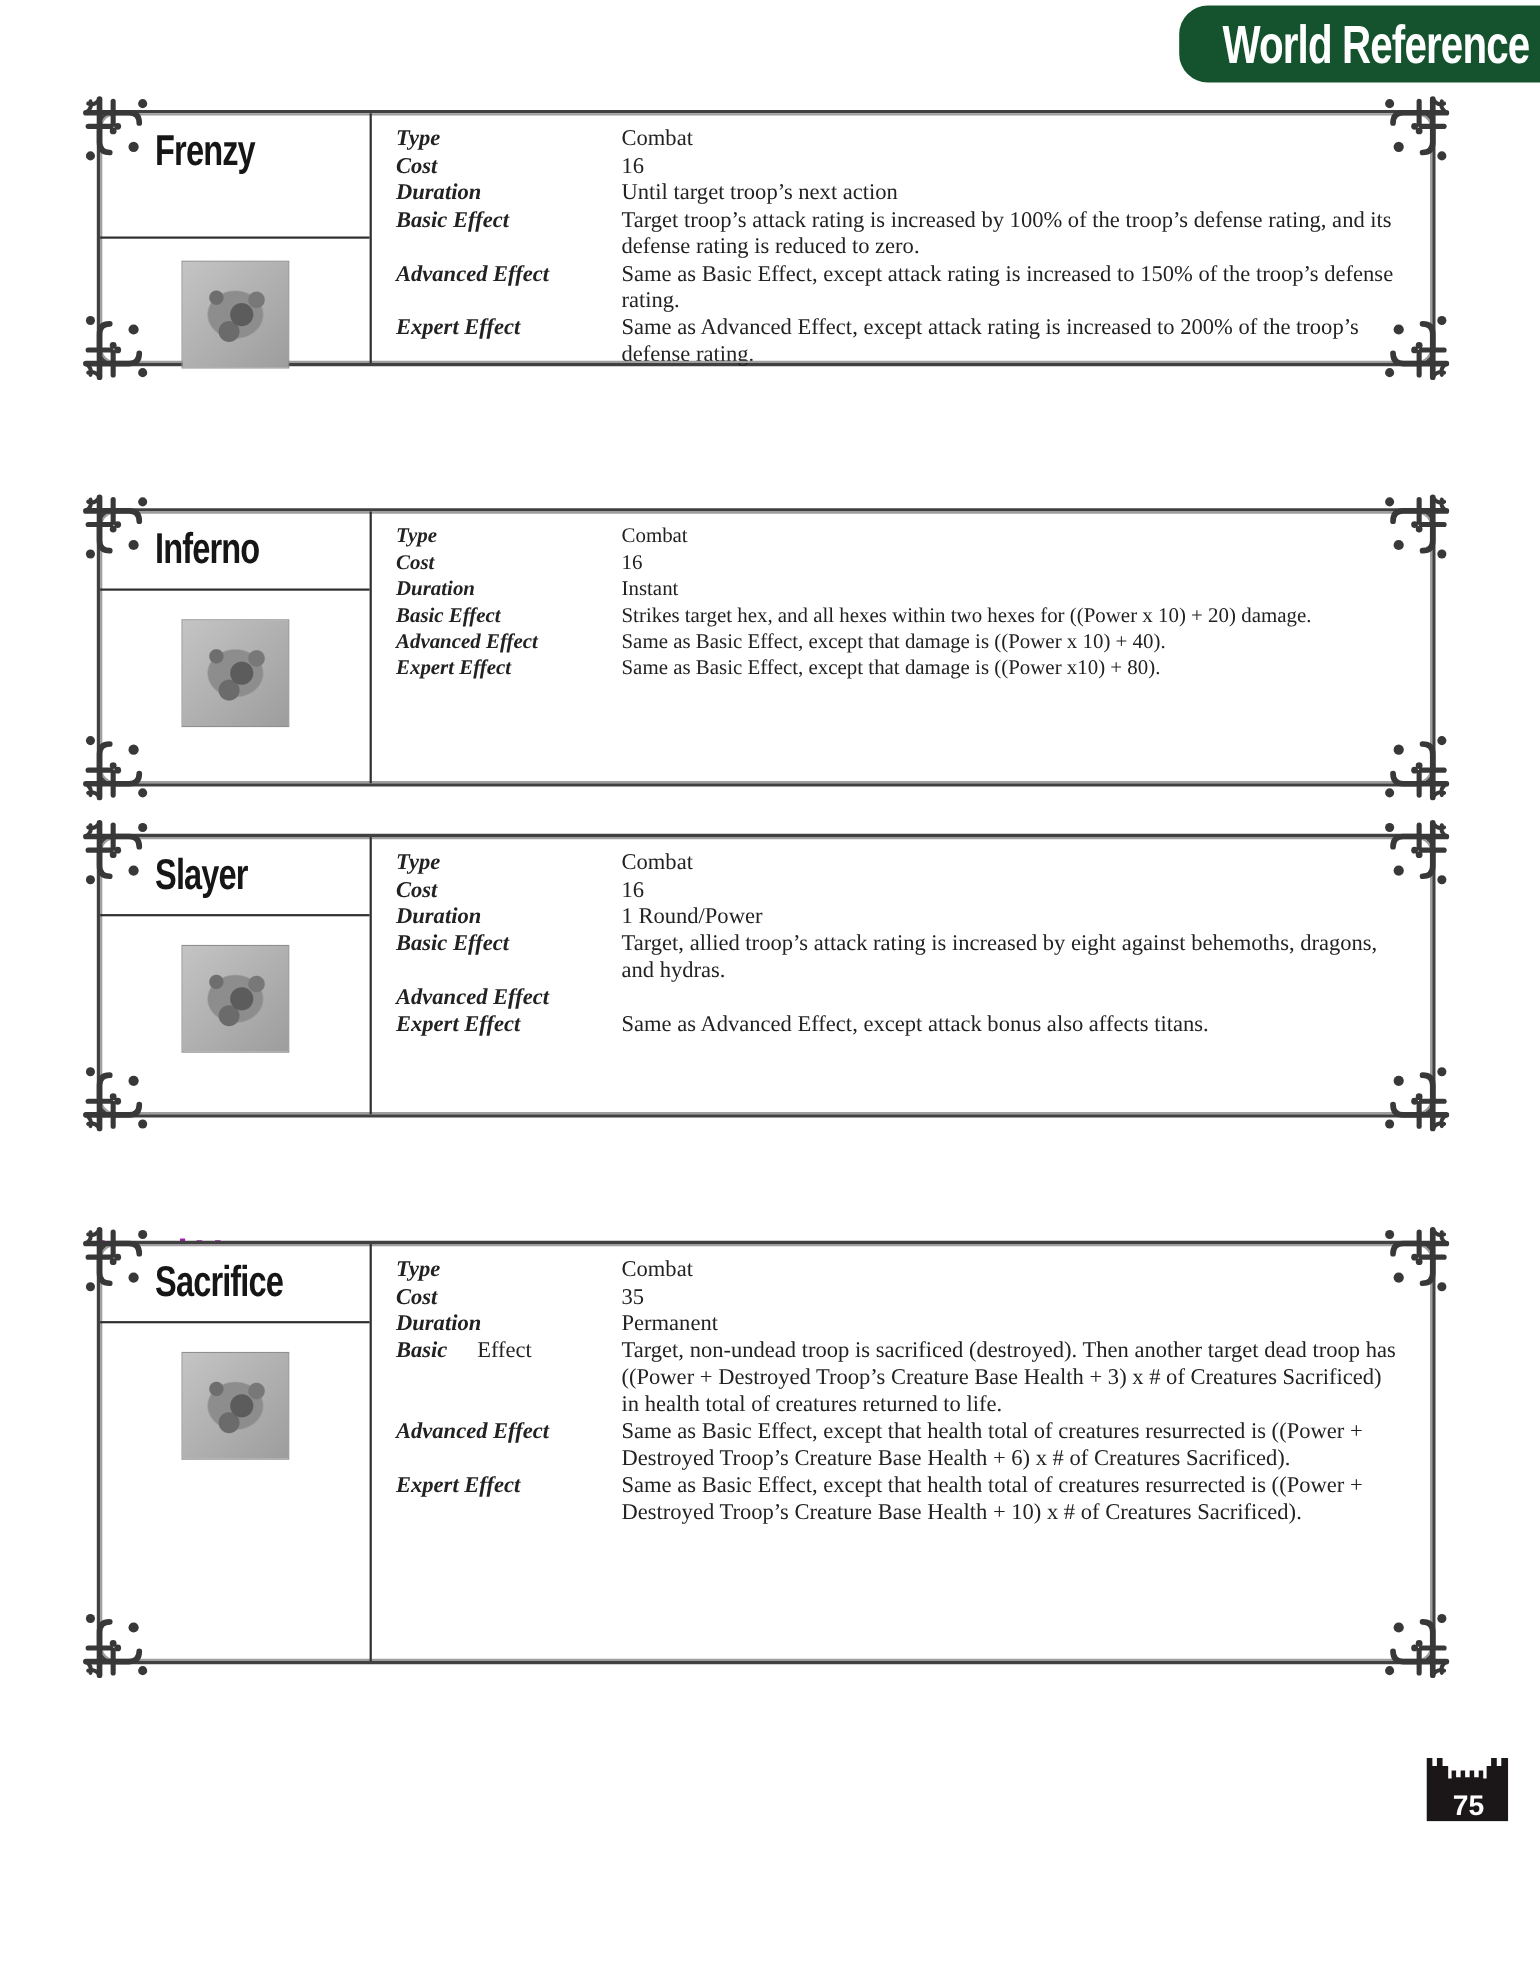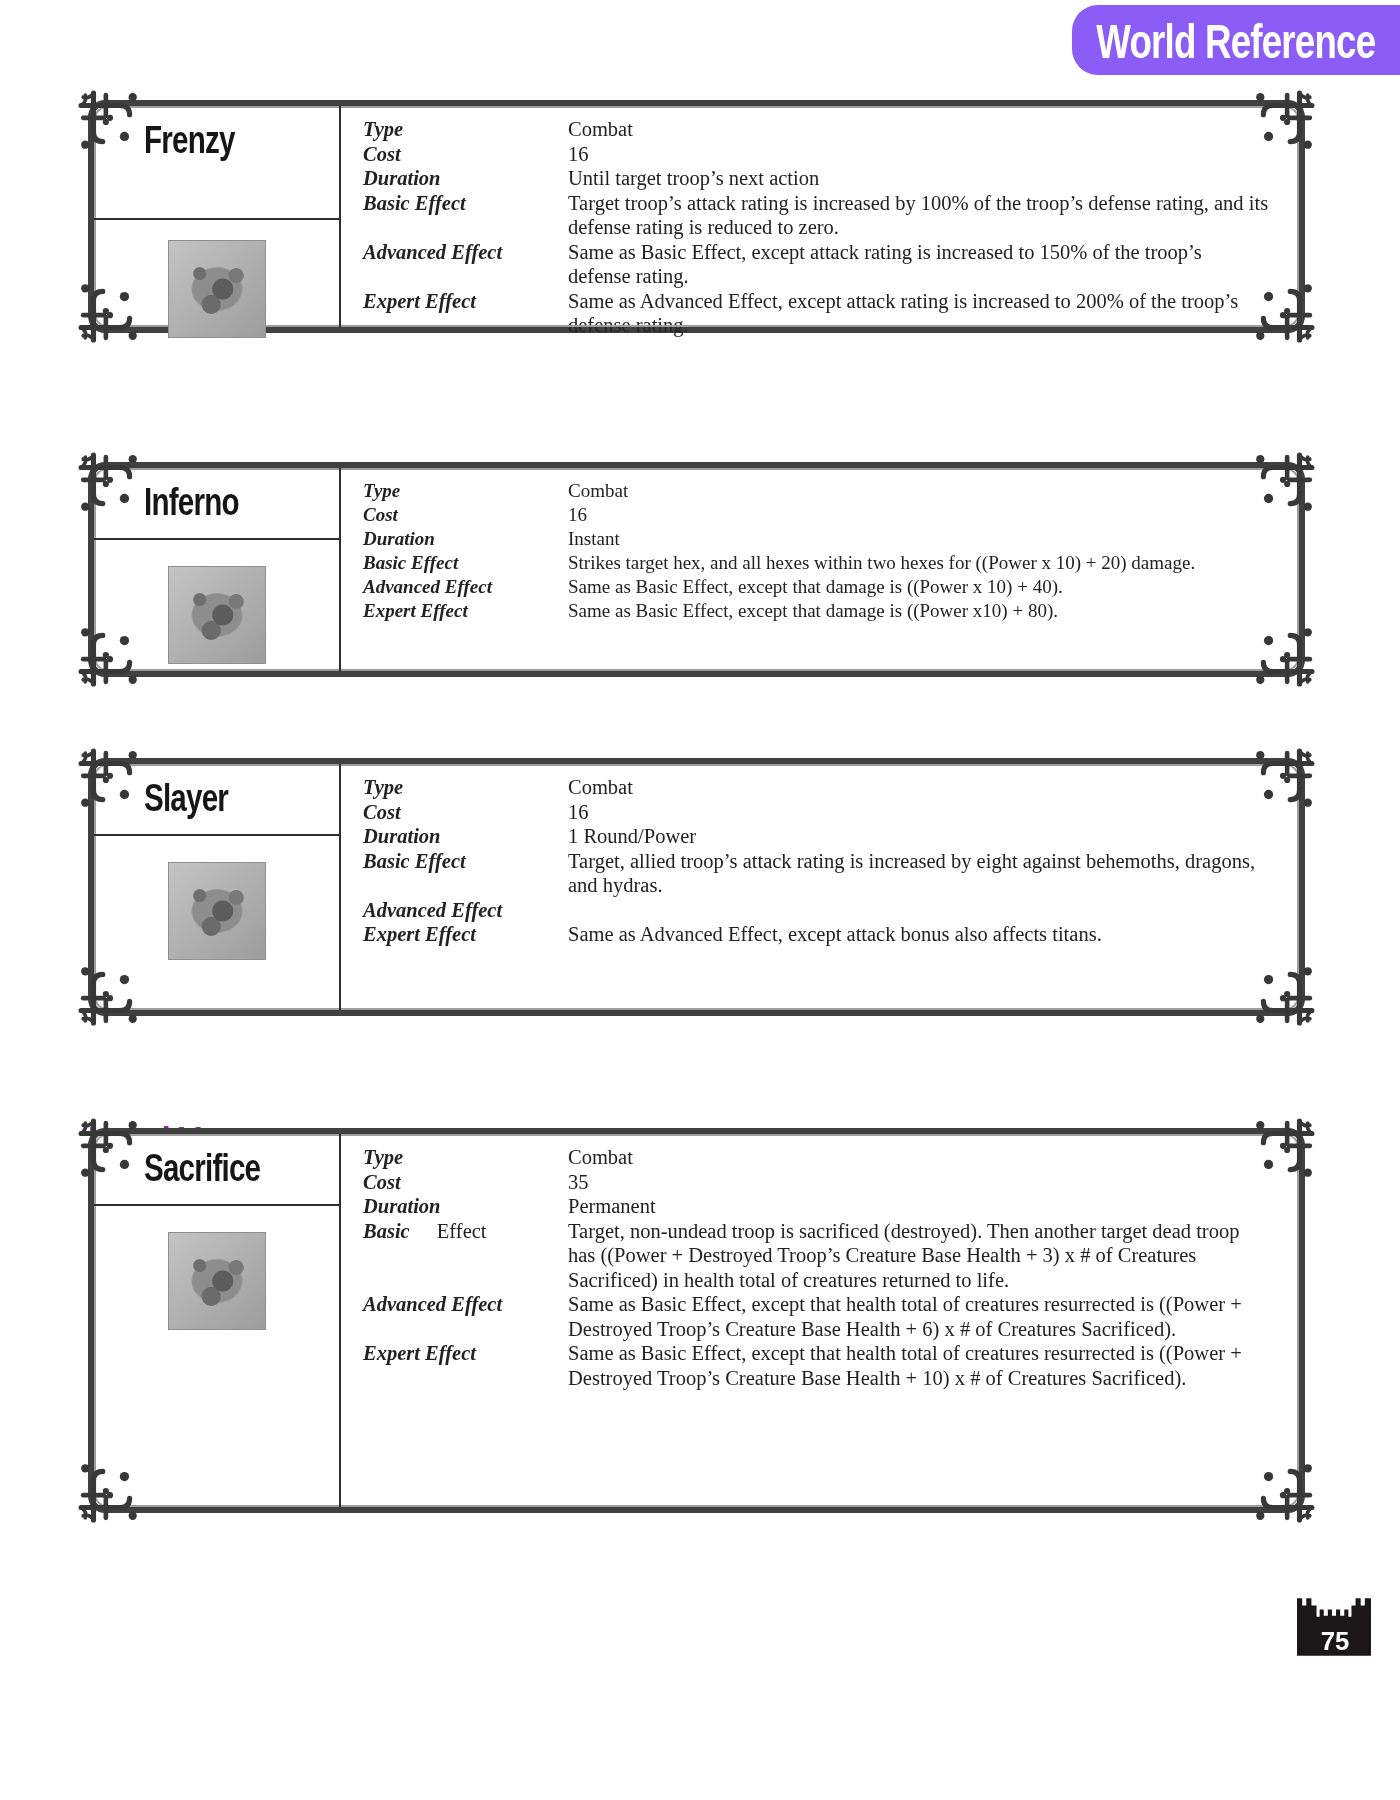--- a/index.html
+++ b/index.html
@@ -1,38 +1,38 @@
 <!DOCTYPE html>
 <html><head>
 <meta charset="utf-8">
 <style>
   html,body{margin:0;padding:0;background:#e8e8e8;}
   .page{position:relative;width:1400px;height:1800px;background:#ffffff;overflow:hidden;
         font-family:"Liberation Serif","DejaVu Serif",serif;color:#1e1e1e;}
 
   
-  .ref-tab{position:absolute;top:5px;left:1072px;width:328px;height:70px;background:#8b5cf6;
-           border-radius:26px 0 0 26px;display:flex;align-items:center;justify-content:center;}
+  .ref-tab{position:absolute;top:5px;left:1072px;width:328px;height:70px;background:#14532d;
+           border-radius:26px 0 0 26px;display:flex;align-items:center;}
   .tab-text{color:#ffffff;font-family:"Liberation Sans","DejaVu Sans",sans-serif;font-weight:700;
             font-size:47px;letter-spacing:-1px;display:inline-block;transform:scale(0.78,1.04);
             transform-origin:center;white-space:nowrap;}
 
   
   .level-heading{position:absolute;left:88px;top:1118px;margin:0;
                  font-family:"Liberation Sans","DejaVu Sans",sans-serif;font-weight:700;font-size:42px;
                  letter-spacing:-1px;color:#a21caf;}
   .level-heading span{display:inline-block;transform:scale(0.8,1.06);transform-origin:left top;}
 
   
-  .card{position:absolute;left:88px;width:1217px;border:6px solid #404040;border-radius:17px;
+  .card{position:absolute;left:88px;width:1217px;border:3px solid #404040;border-radius:17px;
         background:#ffffff;box-sizing:border-box;}
   .card::before{content:"";position:absolute;inset:0;border:2px solid #9e9e9e;border-radius:13px;
         pointer-events:none;}
   .c-0{top:100px;height:233px;}
-  .c-1{top:462px;height:215px;}
+  .c-1{top:462px;height:253px;}
   .c-2{top:758px;height:258px;}
   .c-3{top:1128px;height:385px;}
 
   
   .orn{position:absolute;width:64px;height:64px;z-index:4;}
   .orn.tl{top:-16px;left:-16px;}
   .orn.tr{top:-16px;right:-16px;transform:scaleX(-1);}
   .orn.bl{bottom:-16px;left:-16px;transform:scaleY(-1);}
   .orn.br{bottom:-16px;right:-16px;transform:scale(-1,-1);}
 

